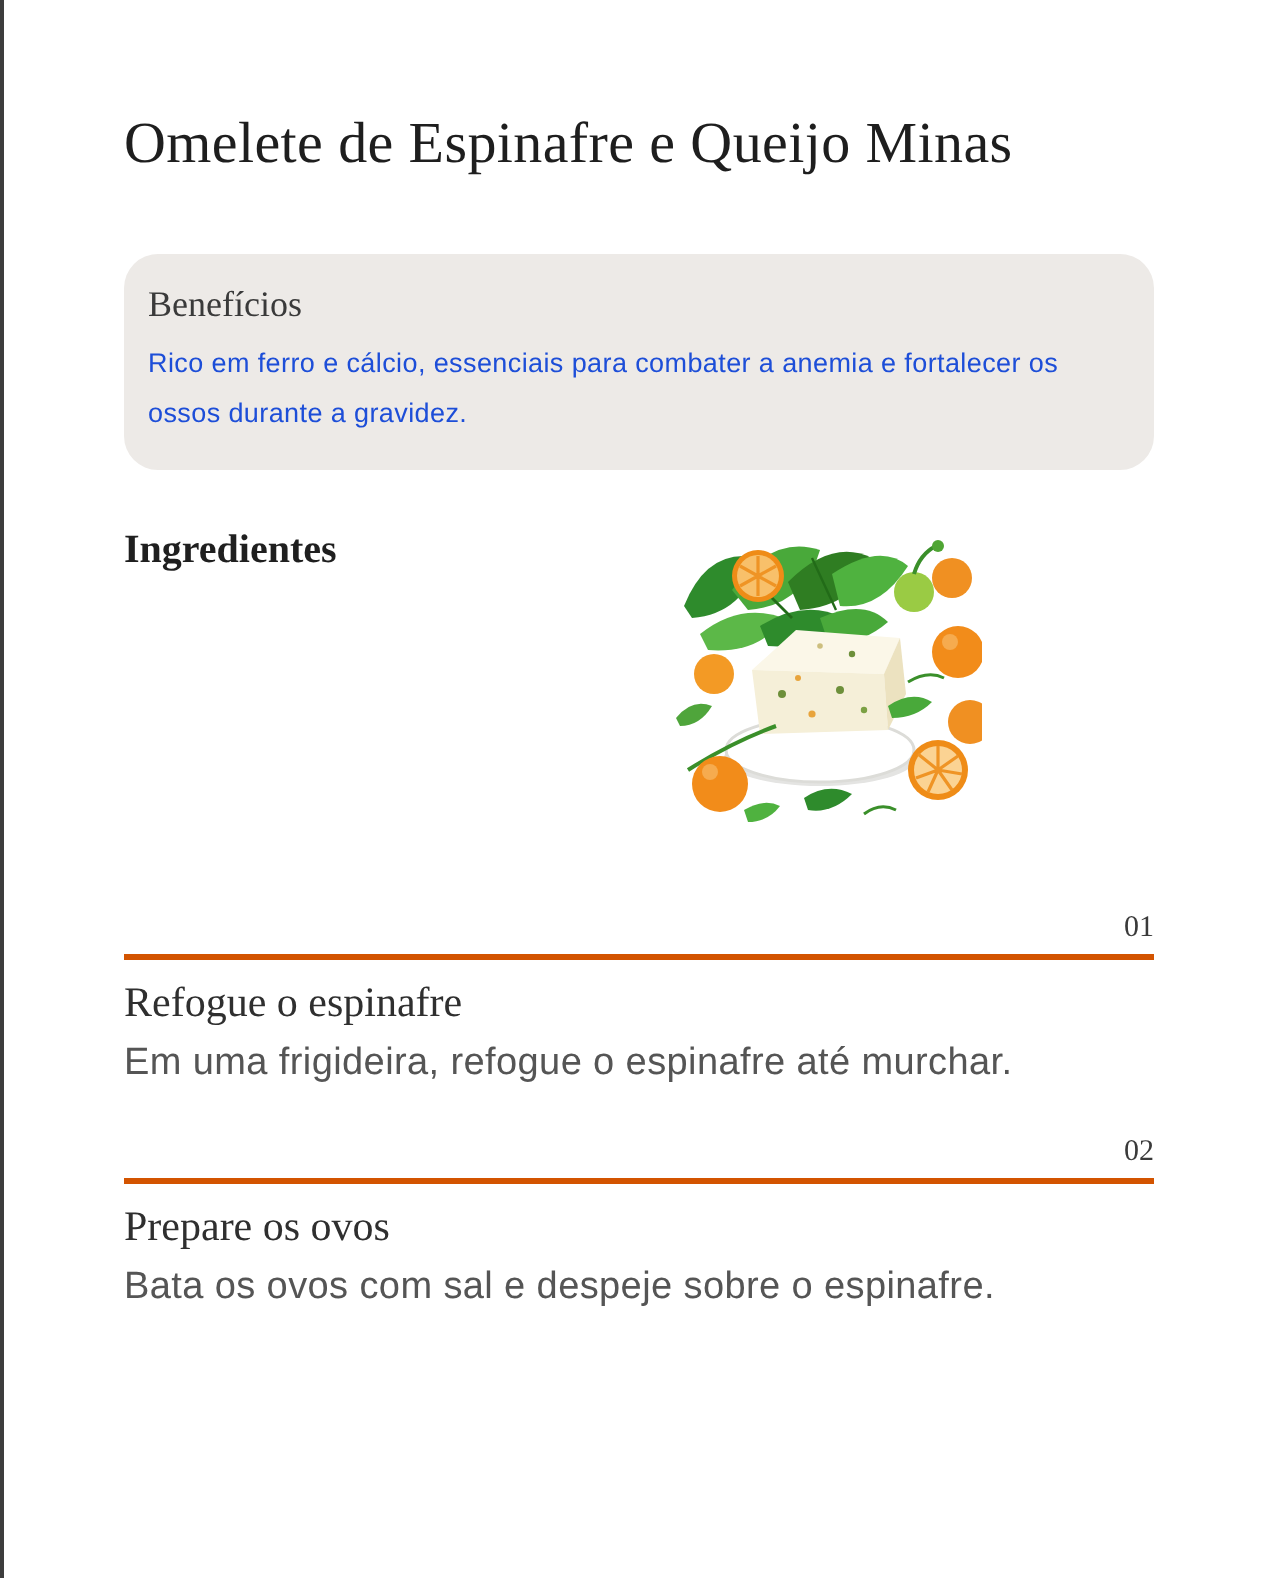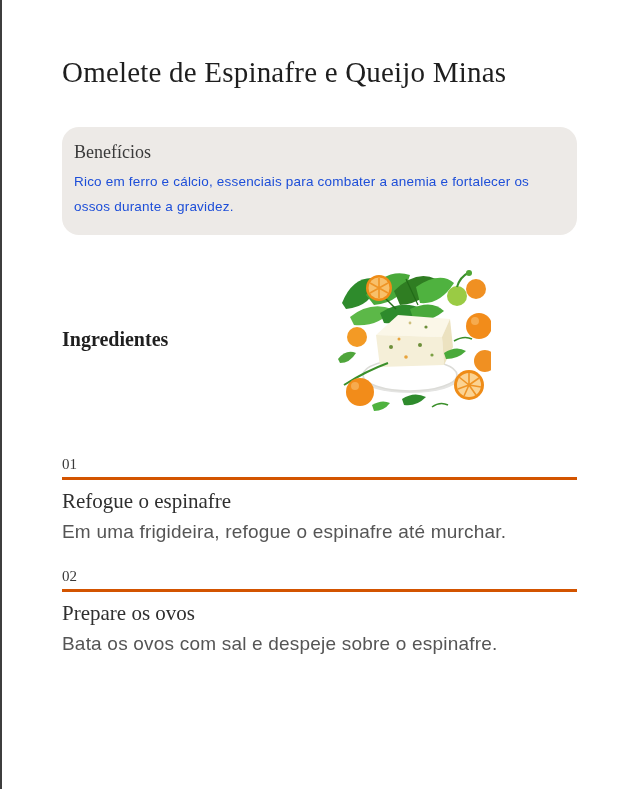--- a/index.html
+++ b/index.html
@@ -39,21 +39,21 @@
     margin-top: 5px;
     font-size: 13.5px;
     line-height: 25px;
     color: #1d4ed8;
     letter-spacing: 0.2px;
     max-width: 492px;
   }
   .ingredients-row {
     margin-top: 27px;
     display: flex;
-    align-items: center;
+    align-items: flex-start;
     justify-content: space-between;
     width: 515px;
   }
   h2.ingredients-heading {
     font-family: "Liberation Serif", "DejaVu Serif", serif;
     font-weight: 700;
     font-size: 20px;
     line-height: 26px;
     color: #1f1f1f;
   }
@@ -77,20 +77,21 @@
     margin-top: 3px;
     flex: 0 0 auto;
   }
   .steps { margin-top: 40px; width: 515px; }
   .step { margin-bottom: 24px; }
   .step-number {
     font-family: "Liberation Serif", "DejaVu Serif", serif;
     font-size: 15px;
     line-height: 18px;
     color: #3a3a3a;
+    text-align: right;
   }
   .step-rule {
     margin-top: 4px;
     height: 3px;
     background: #d35400;
     border: none;
   }
   .step-title {
     margin-top: 8px;
     font-family: "Liberation Serif", "DejaVu Serif", serif;

